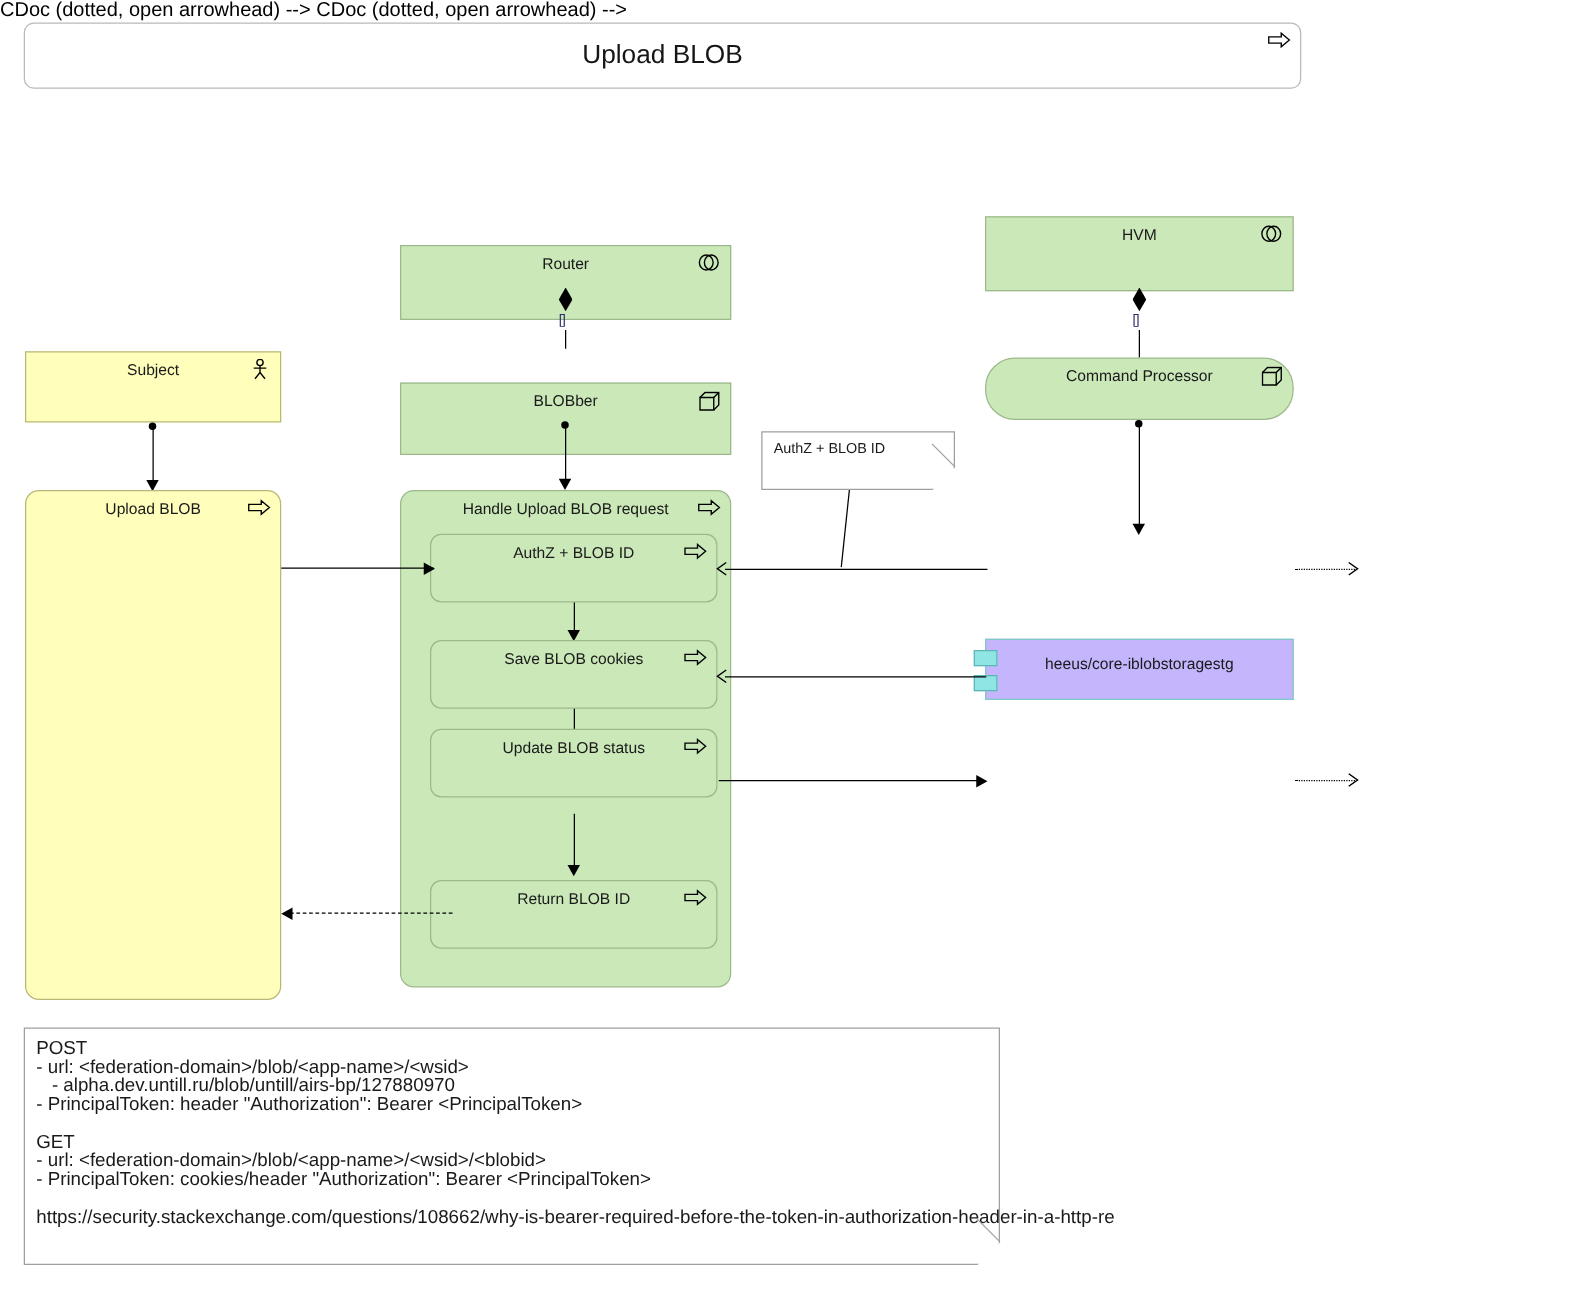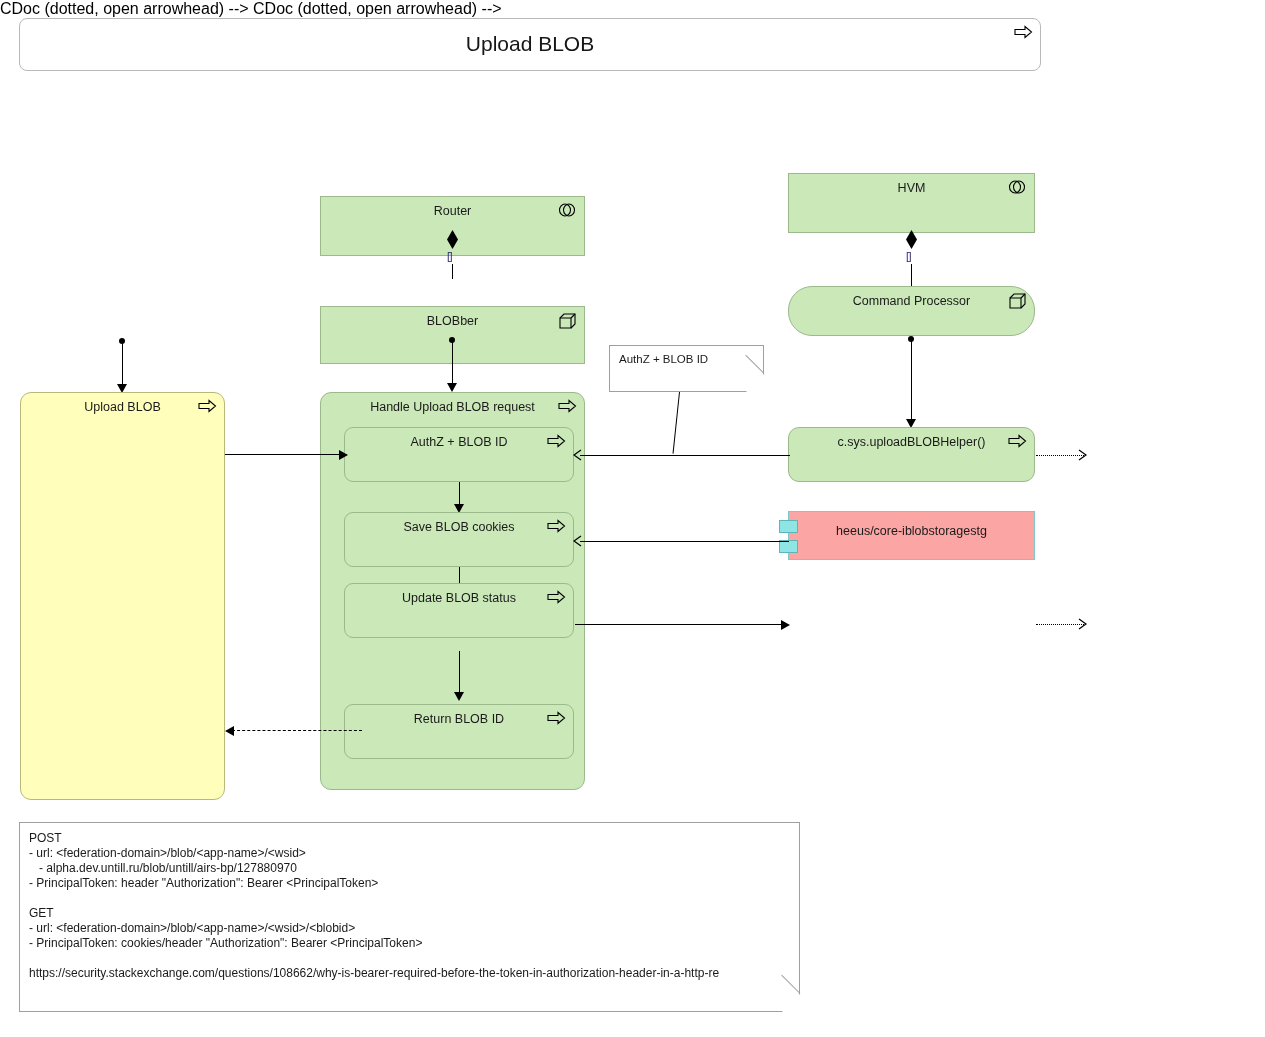--- a/index.html
+++ b/index.html
@@ -31,21 +31,21 @@
     left: 0; right: 0;
     top: 7px;
     text-align: center;
     font-size: 12.5px;
     color: #1a1a1a;
     line-height: 14px;
     pointer-events: none;
   }
   .green   { background: #cbe8b9; border-color: #9cb98c; }
   .yellow  { background: #ffffbb; border-color: #b8b87a; }
-  .cyan    { background: #fca5a5; border-color: #7fc8c8; }
+  .cyan    { background: #c4b5fd; border-color: #7fc8c8; }
   .rounded { border-radius: 11px; }
   .rounded-sm { border-radius: 9px; }
 
   
   #titlebar {
     position: absolute;
     left: 19px; top: 18px;
     width: 1022px; height: 53px;
     border: 1px solid #b9b9b9;
     border-radius: 8px;
@@ -79,21 +79,21 @@
   
   .note {
     position: absolute;
     box-sizing: border-box;
     background: #ffffff;
     border: 1px solid #9f9f9f;
   }
   .note-text {
     position: absolute;
     left: 9px; top: 8px;
-    font-size: 12px;
+    font-size: 15px;
     color: #1a1a1a;
     white-space: pre;
     line-height: 15px;
   }
   .fold-br {
     position: absolute;
     right: -1px; bottom: -1px;
     width: 0; height: 0;
     border-left: 18px solid transparent;
     border-bottom: 18px solid #ffffff;
@@ -263,20 +263,27 @@
       <path d="M12 5 L16 1" fill="none" stroke="#000" stroke-width="1.1"></path>
     </svg>
   </div>
 
   
   <div class="ball" style="left:908px; top:336px;"></div>
   <div class="ln ln-v" style="left:911px; top:340px; height:83px;"></div>
   <div class="ah ah-d" style="left:906px; top:419px;"></div>
 
   
+  <div class="node yellow" style="left:20px; top:281px; width:205px; height:57px;">
+    <div class="label">Subject</div>
+    <svg class="icon ic-actor" style="right:9px; top:5px;" viewBox="0 0 14 17">
+      <circle cx="7" cy="3" r="2.5" fill="none" stroke="#000" stroke-width="1.1"></circle>
+      <path d="M7 5.5 L7 11 M2 7.5 L12 7.5 M7 11 L3 16 M7 11 L11 16" fill="none" stroke="#000" stroke-width="1.1"></path>
+    </svg>
+  </div>
 
   
   <div class="ball" style="left:119px; top:338px;"></div>
   <div class="ln ln-v" style="left:122px; top:342px; height:46px;"></div>
   <div class="ah ah-d" style="left:117px; top:384px;"></div>
 
   
   <div class="node yellow rounded" style="left:20px; top:392px; width:205px; height:408px;">
     <div class="label">Upload BLOB</div>
     <svg class="icon ic-proc ic-tr" viewBox="0 0 19 14">
@@ -344,26 +351,20 @@
   
   <div class="note" style="left:609px; top:345px; width:155px; height:47px;">
     <div class="note-text" style="top:6px; font-size:11.5px;">AuthZ + BLOB ID</div>
     <div class="fold-br"></div>
     <div class="fold-br-line"></div>
   </div>
   
   <div class="ln" style="left:679px; top:392px; width:1px; height:62px; transform:rotate(6deg); transform-origin: top center;"></div>
 
   
-  <div class="node green rounded" style="left:788px; top:427px; width:247px; height:55px;">
-    <div class="label">c.sys.uploadBLOBHelper()</div>
-    <svg class="icon ic-proc ic-tr" viewBox="0 0 19 14">
-      <path d="M1 4.5 L11 4.5 L11 1.5 L17.5 7 L11 12.5 L11 9.5 L1 9.5 Z" fill="none" stroke="#000" stroke-width="1.1"></path>
-    </svg>
-  </div>
 
   
   <div class="ln ln-h" style="left:580px; top:455px; width:210px;"></div>
   <svg class="oah" style="left:572px; top:449px;" viewBox="0 0 10 12">
     <path d="M9 1 L2 6 L9 11" fill="none" stroke="#000" stroke-width="1.2"></path>
   </svg>
 
    CDoc (dotted, open arrowhead) --&gt;
   <div class="dot-h" style="left:1036px; top:455px; width:48px;"></div>
   <svg class="oah" style="left:1078px; top:449px;" viewBox="0 0 10 12">

